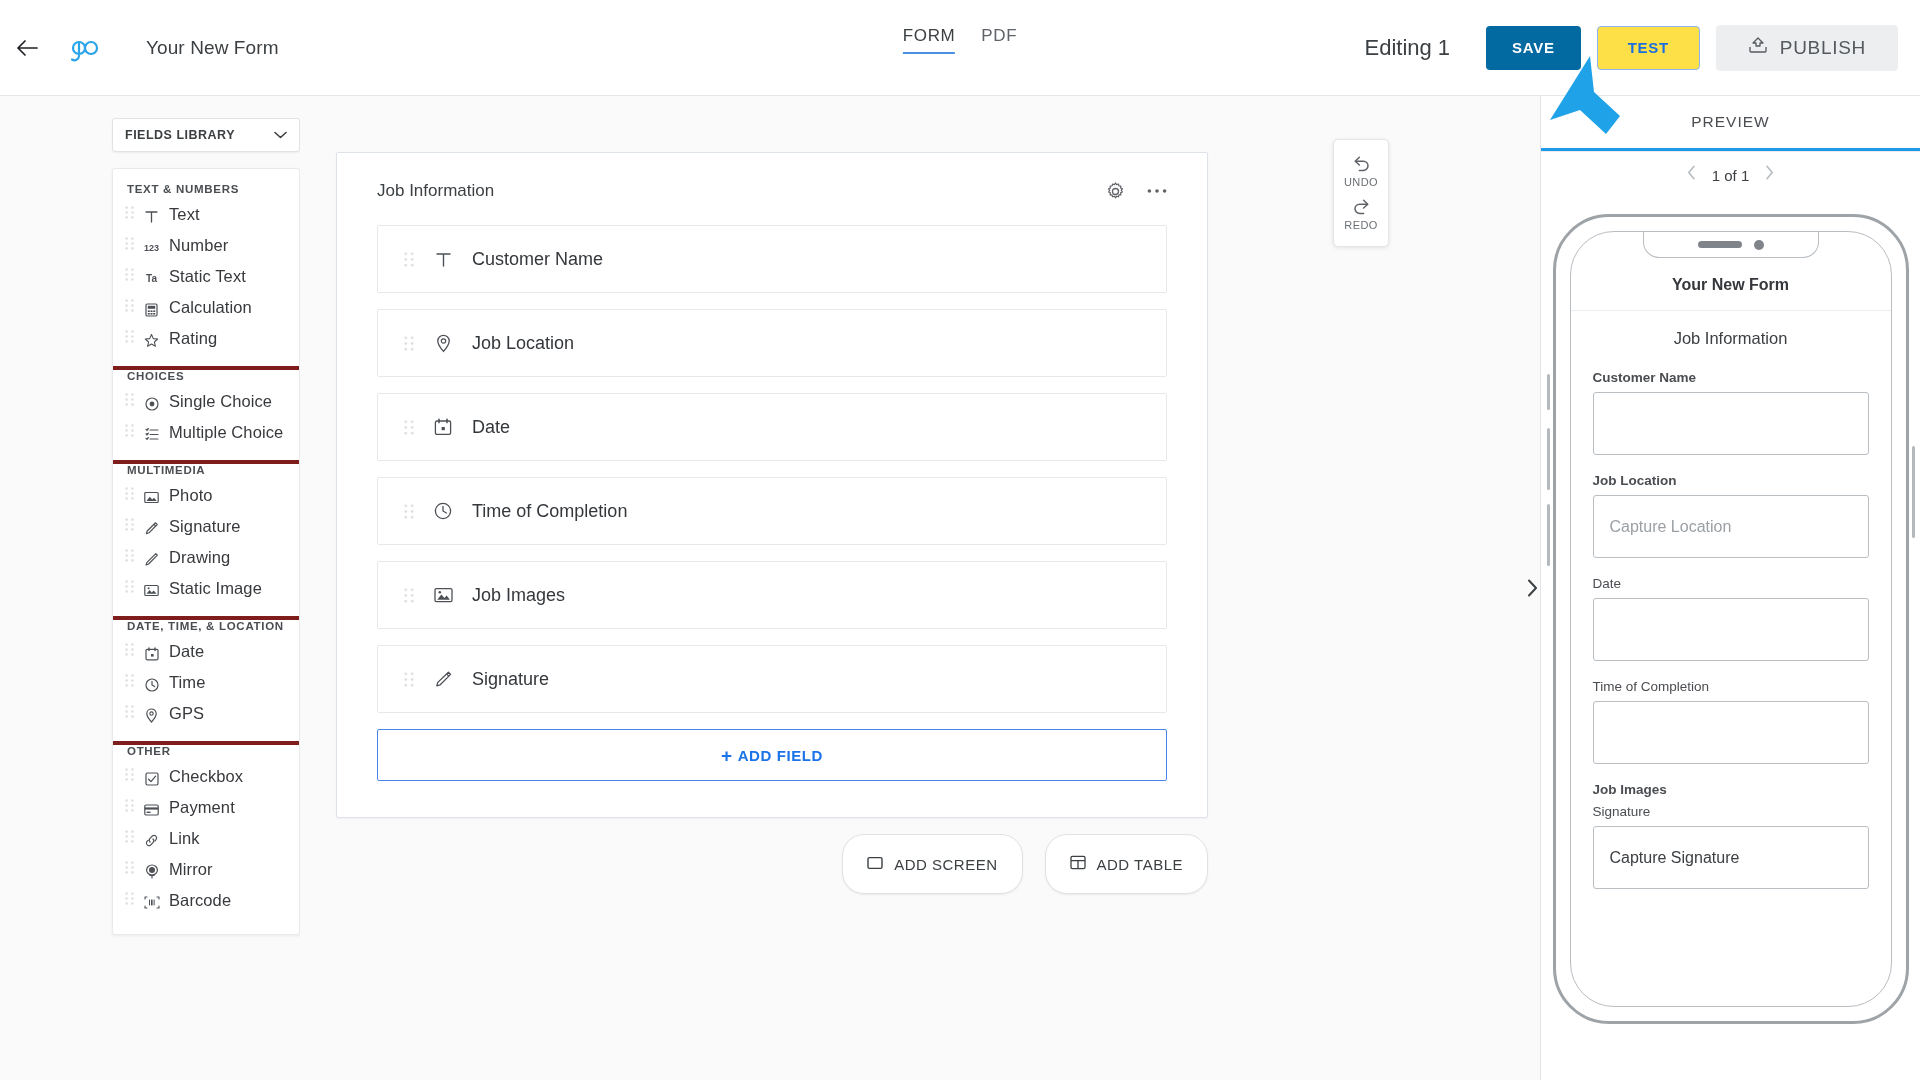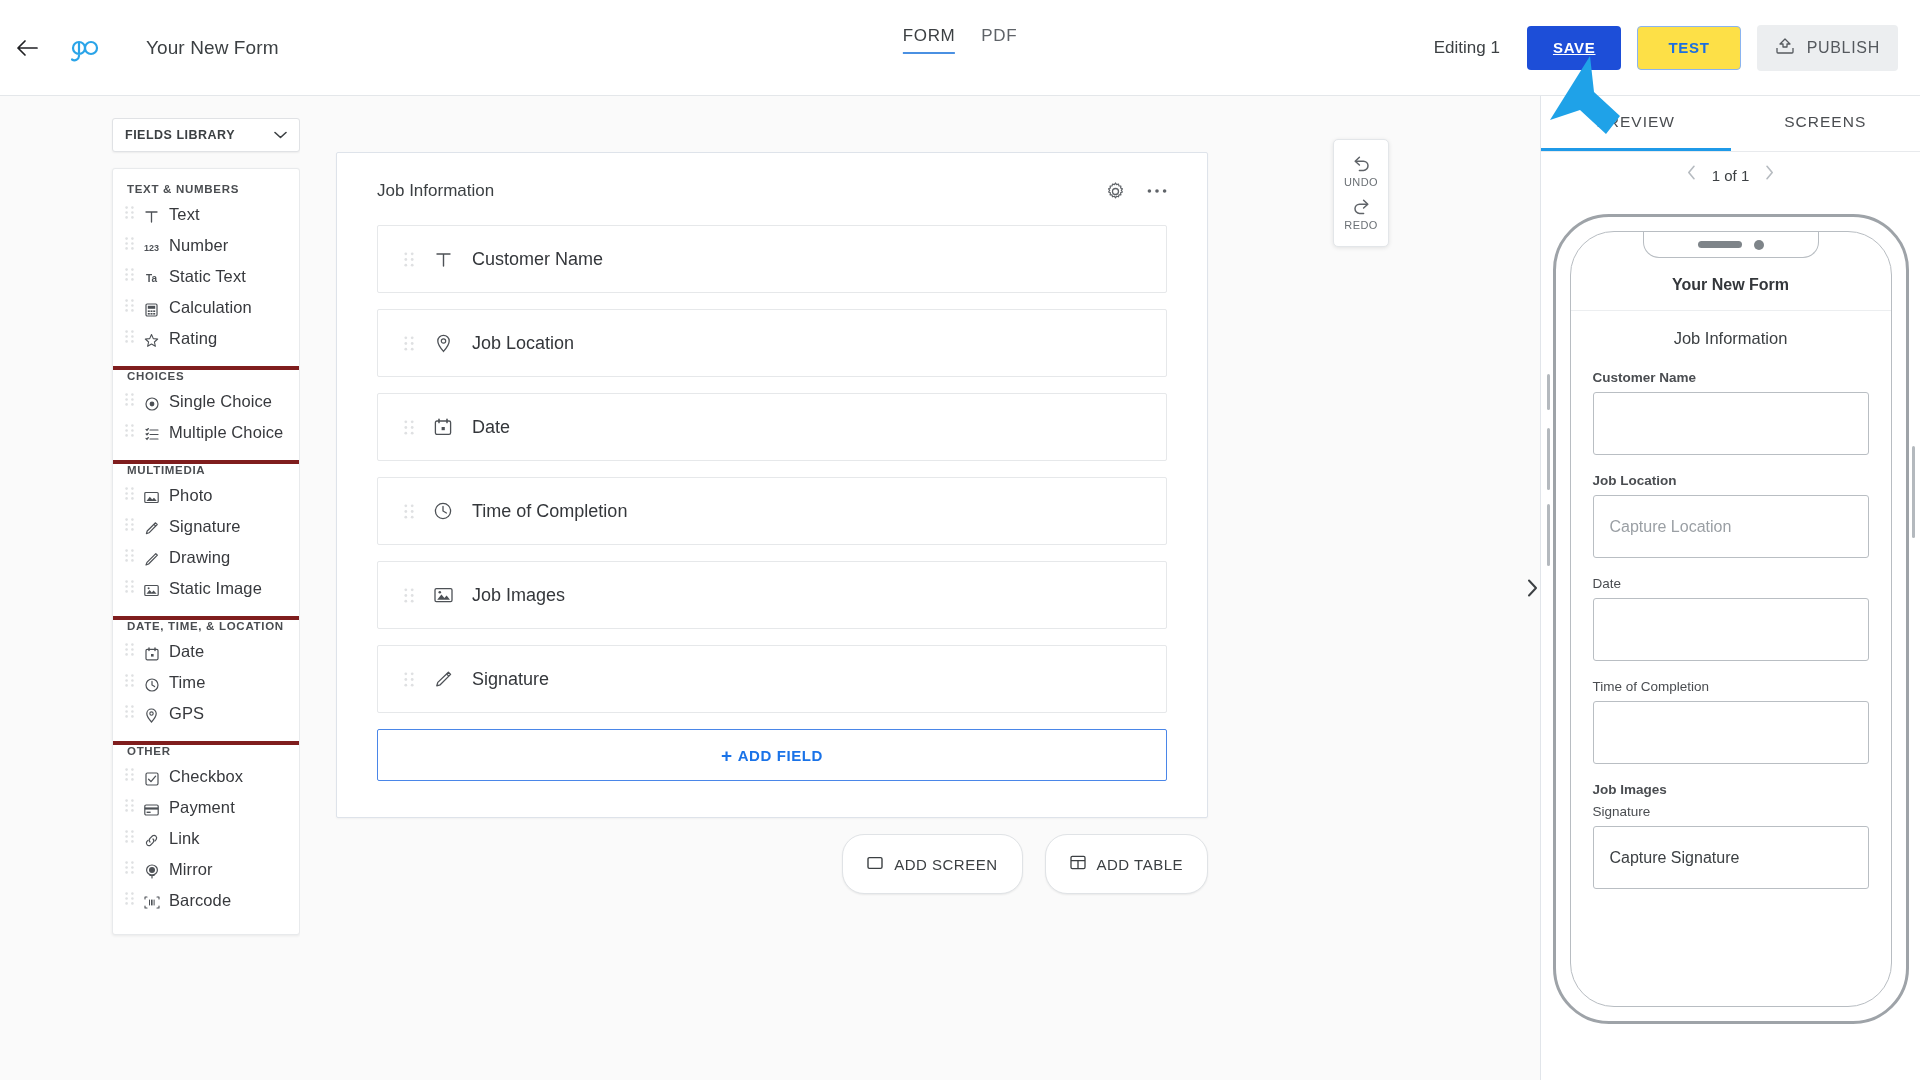--- a/index.html
+++ b/index.html
@@ -32,37 +32,37 @@
   }
   .ctab {
     font-size: 17px; letter-spacing: .6px; color: #5f6368;
     padding-bottom: 6px; cursor: pointer; border-bottom: 2px solid transparent;
   }
   .ctab.active { color: #3c4043; border-bottom-color: #4a90e2; }
 
   .right-actions {
     margin-left: auto; display: flex; align-items: center; gap: 16px; padding-right: 22px;
   }
-  .editing-label { font-size: 17px; color: #3c4043; margin-right: 11px; }
+  .editing-label { font-size: 22px; color: #3c4043; margin-right: 20px; }
   .btn-save {
-    background: #1d4ed8; color: #fff; border: none; border-radius: 4px;
+    background: #0369a1; color: #fff; border: none; border-radius: 4px;
     font-size: 15px; font-weight: bold; letter-spacing: .7px;
     padding: 0 26px; height: 44px; cursor: pointer;
-    display: flex; align-items: center; justify-content: center; text-decoration: underline;
+    display: flex; align-items: center; justify-content: center;
   }
   .btn-test {
     background: #fde047; color: #1b6ee0; border: 1px solid #8ab4f0; border-radius: 4px;
     font-size: 15px; font-weight: bold; letter-spacing: .7px;
     padding: 0 30px; height: 44px; cursor: pointer;
     display: flex; align-items: center; justify-content: center;
   }
   .btn-publish {
     background: #eceef0; color: #55595e; border: none; border-radius: 4px;
-    font-size: 16px; letter-spacing: .7px;
-    padding: 0 18px; height: 46px; cursor: pointer;
+    font-size: 19px; letter-spacing: .7px;
+    padding: 0 32px; height: 46px; cursor: pointer;
     display: flex; align-items: center; justify-content: center; gap: 12px;
   }
 
   
   .sidebar { position: absolute; left: 112px; top: 118px; width: 188px; }
   .fields-library-btn {
     width: 188px; height: 34px; background: #fff; border: 1px solid #e0e2e5;
     border-radius: 3px; box-shadow: 0 1px 2px rgba(0,0,0,.06);
     display: flex; align-items: center; justify-content: space-between;
     padding: 0 12px; cursor: pointer;
@@ -862,21 +862,20 @@
 
   <div class="preview-panel">
     <div class="collapse-chev">
       <svg width="11" height="18" viewBox="0 0 11 18">
           <path d="M2 1.5 L9 9 L2 16.5" stroke="#3c4043" stroke-width="2" fill="none" stroke-linecap="round" stroke-linejoin="round"></path>
         </svg>
     </div>
 
     <div class="pp-tabs">
       <div class="pp-tab active">PREVIEW</div>
-      <div class="pp-tab">SCREENS</div>
     </div>
 
     <div class="pager">
       <span class="chev">
         <svg width="9" height="15" viewBox="0 0 9 15">
             <path d="M7 1.3 L1.8 7.5 L7 13.7" stroke="#b6bbc0" stroke-width="1.6" fill="none" stroke-linecap="round" stroke-linejoin="round"></path>
           </svg>
       </span>
       <span>1 of 1</span>
       <span class="chev">

